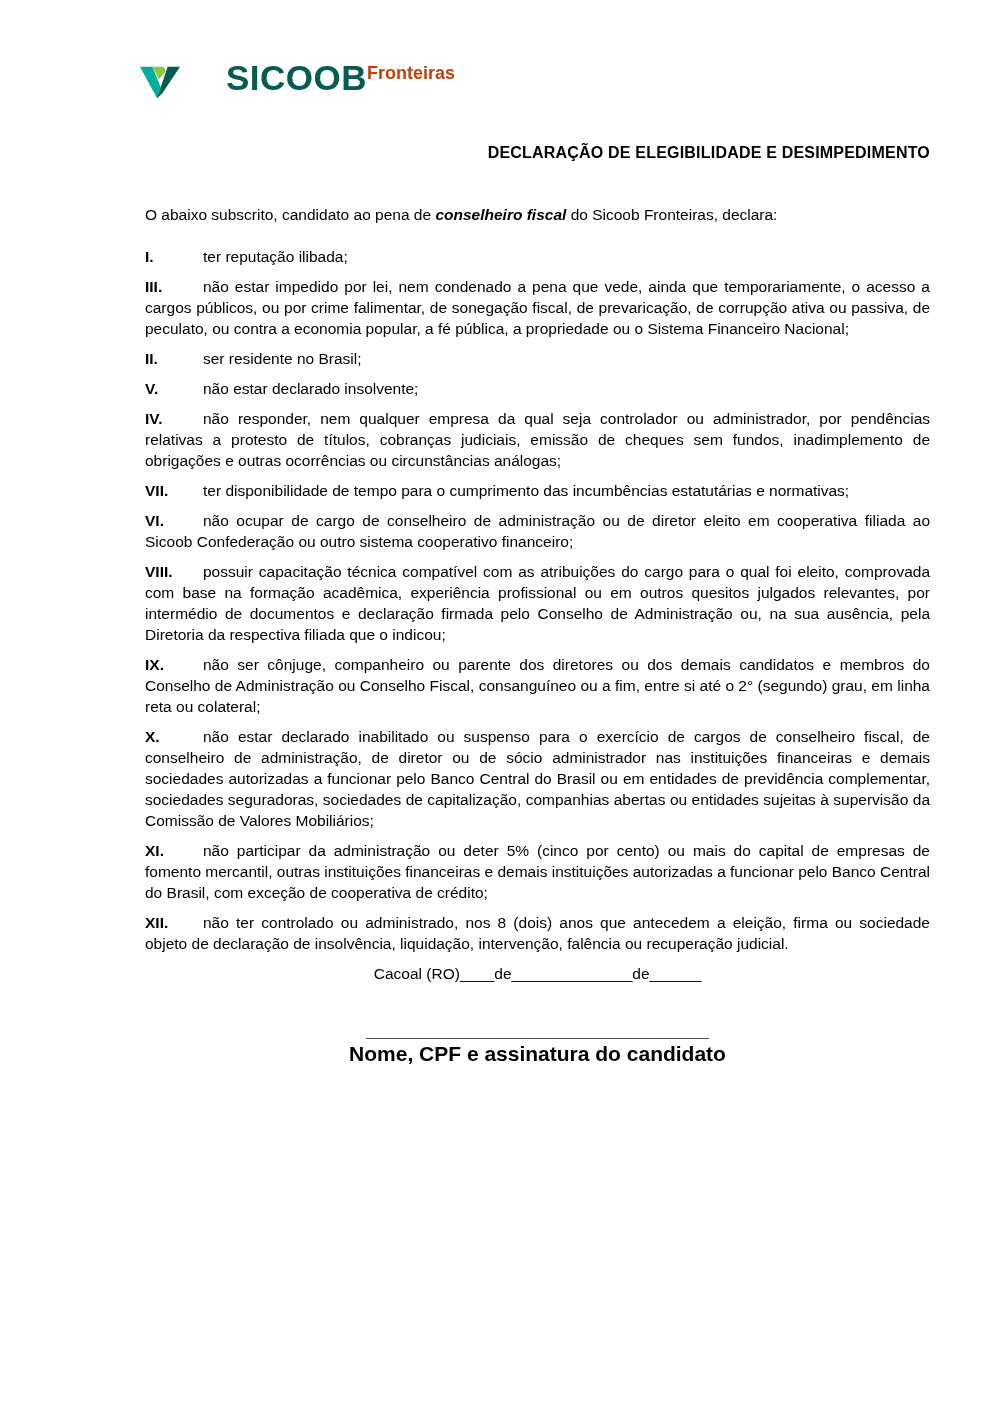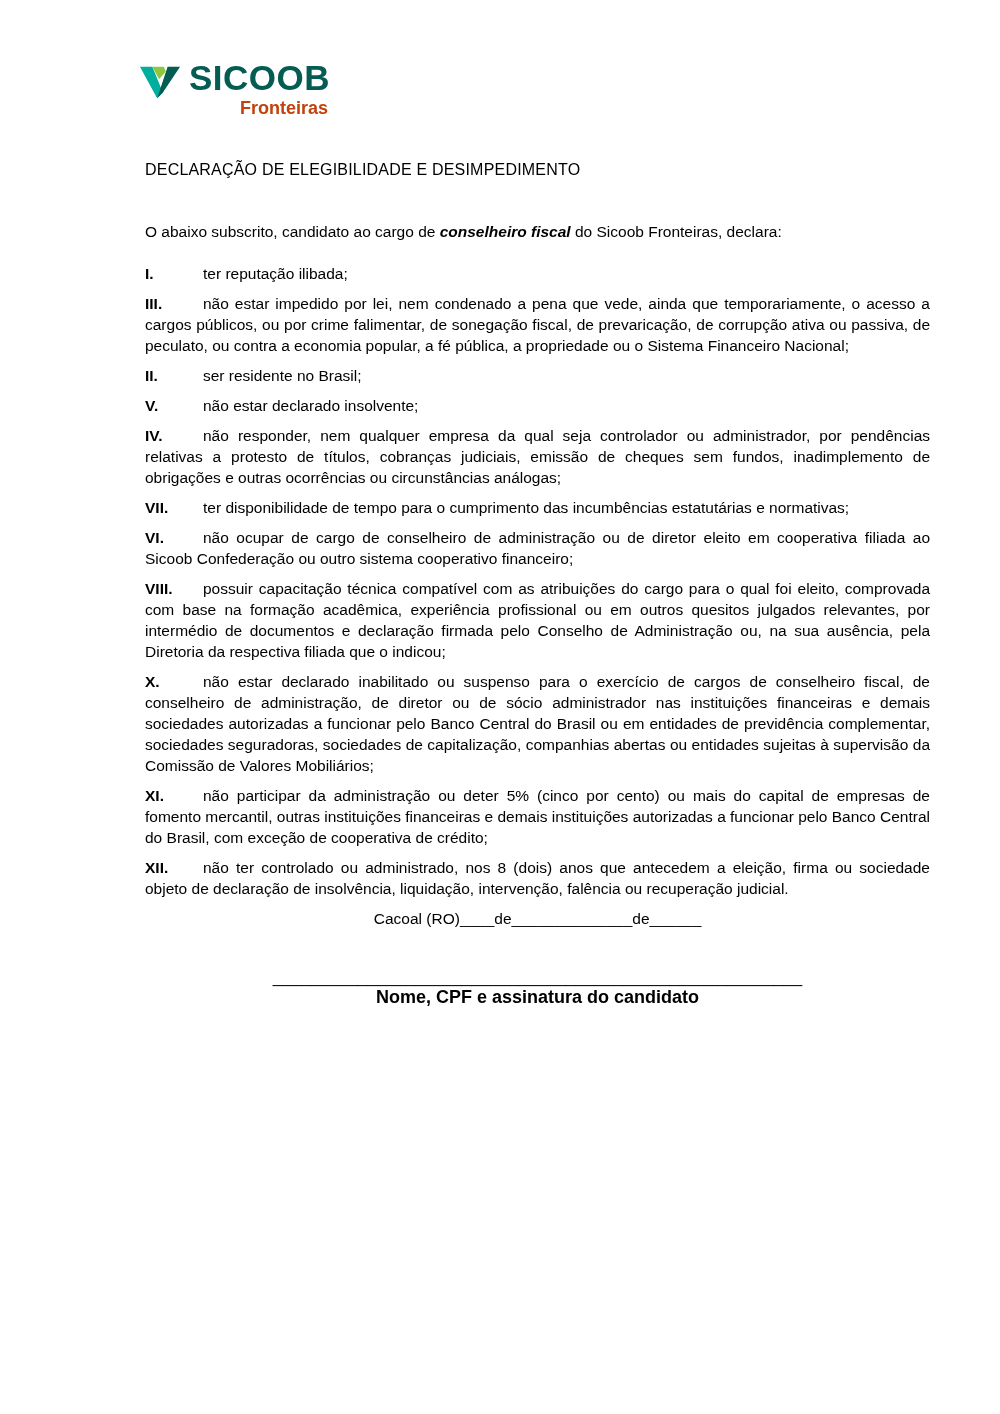--- a/index.html
+++ b/index.html
@@ -10,49 +10,49 @@
     width: 1000px;
     height: 1414px;
     margin: 0 auto;
     background: #ffffff;
     padding: 60px 70px 0 145px;
     overflow: hidden;
   }
   
   .logo { display: flex; align-items: flex-start; gap: 8px; margin-left: -6px; margin-bottom: 44px; }
   .logo-icon { display: inline-flex; padding-top: 4px; }
-  .logo-text { display: flex; flex-direction: column; line-height: 1; }
+  .logo-text { display: flex; line-height: 1; margin-left: 37px; }
   .logo-brand {
     font-size: 35px; font-weight: bold; letter-spacing: 0.5px;
     color: #045c53;
   }
   .logo-sub {
     font-size: 18px; font-weight: bold; color: #c2410c;
     text-align: right; margin-top: 4px; padding-right: 2px;
   }
   
   .title {
-    text-align: left; font-size: 16px; font-weight: normal;
+    text-align: right; font-size: 16px; font-weight: bold;
     letter-spacing: 0.2px; margin-bottom: 42px;
   }
   
   .bodytext { font-size: 15.5px; line-height: 21px; text-align: justify; }
   .intro { margin-bottom: 21px; }
   .intro .em { font-weight: bold; font-style: italic; }
   .item { margin-bottom: 9px; }
   .item .numeral { display: inline-block; width: 58px; font-weight: bold; }
   .closing { margin-top: 30px; margin-bottom: 0; }
   
   .date-line {
     text-align: center;
     font-size: 15.5px; line-height: 21px;
   }
   .signature { margin-top: 42px; text-align: center; }
-  .sig-line { font-size: 17px; line-height: 14px; letter-spacing: 0; white-space: nowrap; }
-  .sig-label { font-size: 18px; font-weight: bold; margin-top: 2px; }
+  .sig-line { font-size: 11px; line-height: 14px; letter-spacing: 0; white-space: nowrap; }
+  .sig-label { font-size: 21px; font-weight: bold; margin-top: 2px; }
 </style>
 </head>
 <body>
 
 <div class="page">
 
   <header class="logo">
     <span class="logo-icon">
       <svg width="42" height="36" viewBox="0 0 44 36" aria-hidden="true">
         <polygon points="1,2 14,2 25,29 19,35" fill="#00ae9d"></polygon>
@@ -61,39 +61,40 @@
       </svg>
     </span>
     <span class="logo-text">
       <span class="logo-brand">SICOOB</span>
       <span class="logo-sub">Fronteiras</span>
     </span>
   </header>
 
   <h1 class="title">DECLARAÇÃO DE ELEGIBILIDADE E DESIMPEDIMENTO</h1>
 
-  <p class="bodytext intro"><span>O abaixo subscrito, candidato ao cargo de </span><span class="em">conselheiro fiscal</span><span> do Sicoob Fronteiras, declara:</span></p>
+  <p class="bodytext intro"><span>O abaixo subscrito, candidato ao pena de </span><span class="em">conselheiro fiscal</span><span> do Sicoob Fronteiras, declara:</span></p>
 
   <div>
     <p class="bodytext item"><span class="numeral">I.</span><span>ter reputação ilibada;</span></p>
 
     <p class="bodytext item"><span class="numeral">III.</span><span>não estar impedido por lei, nem condenado a pena que vede, ainda que temporariamente, o acesso a cargos públicos, ou por crime falimentar, de sonegação fiscal, de prevaricação, de corrupção ativa ou passiva, de peculato, ou contra a economia popular, a fé pública, a propriedade ou o Sistema Financeiro Nacional;</span></p>
 
     <p class="bodytext item"><span class="numeral">II.</span><span>ser residente no Brasil;</span></p>
 
     <p class="bodytext item"><span class="numeral">V.</span><span>não estar declarado insolvente;</span></p>
 
     <p class="bodytext item"><span class="numeral">IV.</span><span>não responder, nem qualquer empresa da qual seja controlador ou administrador, por pendências relativas a protesto de títulos, cobranças judiciais, emissão de cheques sem fundos, inadimplemento de obrigações e outras ocorrências ou circunstâncias análogas;</span></p>
 
     <p class="bodytext item"><span class="numeral">VII.</span><span>ter disponibilidade de tempo para o cumprimento das incumbências estatutárias e normativas;</span></p>
 
     <p class="bodytext item"><span class="numeral">VI.</span><span>não ocupar de cargo de conselheiro de administração ou de diretor eleito em cooperativa filiada ao Sicoob Confederação ou outro sistema cooperativo financeiro;</span></p>
 
     <p class="bodytext item"><span class="numeral">VIII.</span><span>possuir capacitação técnica compatível com as atribuições do cargo para o qual foi eleito, comprovada com base na formação acadêmica, experiência profissional ou em outros quesitos julgados relevantes, por intermédio de documentos e declaração firmada pelo Conselho de Administração ou, na sua ausência, pela Diretoria da respectiva filiada que o indicou;</span></p>
 
+    <p class="bodytext item"><span class="numeral">IX.</span><span>não ser cônjuge, companheiro ou parente dos diretores ou dos demais candidatos e membros do Conselho de Administração ou Conselho Fiscal, consanguíneo ou a fim, entre si até o 2° (segundo) grau, em linha reta ou colateral;</span></p>
 
     <p class="bodytext item"><span class="numeral">X.</span><span>não estar declarado inabilitado ou suspenso para o exercício de cargos de conselheiro fiscal, de conselheiro de administração, de diretor ou de sócio administrador nas instituições financeiras e demais sociedades autorizadas a funcionar pelo Banco Central do Brasil ou em entidades de previdência complementar, sociedades seguradoras, sociedades de capitalização, companhias abertas ou entidades sujeitas à supervisão da Comissão de Valores Mobiliários;</span></p>
 
     <p class="bodytext item"><span class="numeral">XI.</span><span>não participar da administração ou deter 5% (cinco por cento) ou mais do capital de empresas de fomento mercantil, outras instituições financeiras e demais instituições autorizadas a funcionar pelo Banco Central do Brasil, com exceção de cooperativa de crédito;</span></p>
 
     <p class="bodytext item"><span class="numeral">XII.</span><span>não ter controlado ou administrado, nos 8 (dois) anos que antecedem a eleição, firma ou sociedade objeto de declaração de insolvência, liquidação, intervenção, falência ou recuperação judicial.</span></p>
   </div>
 
 
   <p class="date-line">Cacoal (RO)____de______________de______</p>

